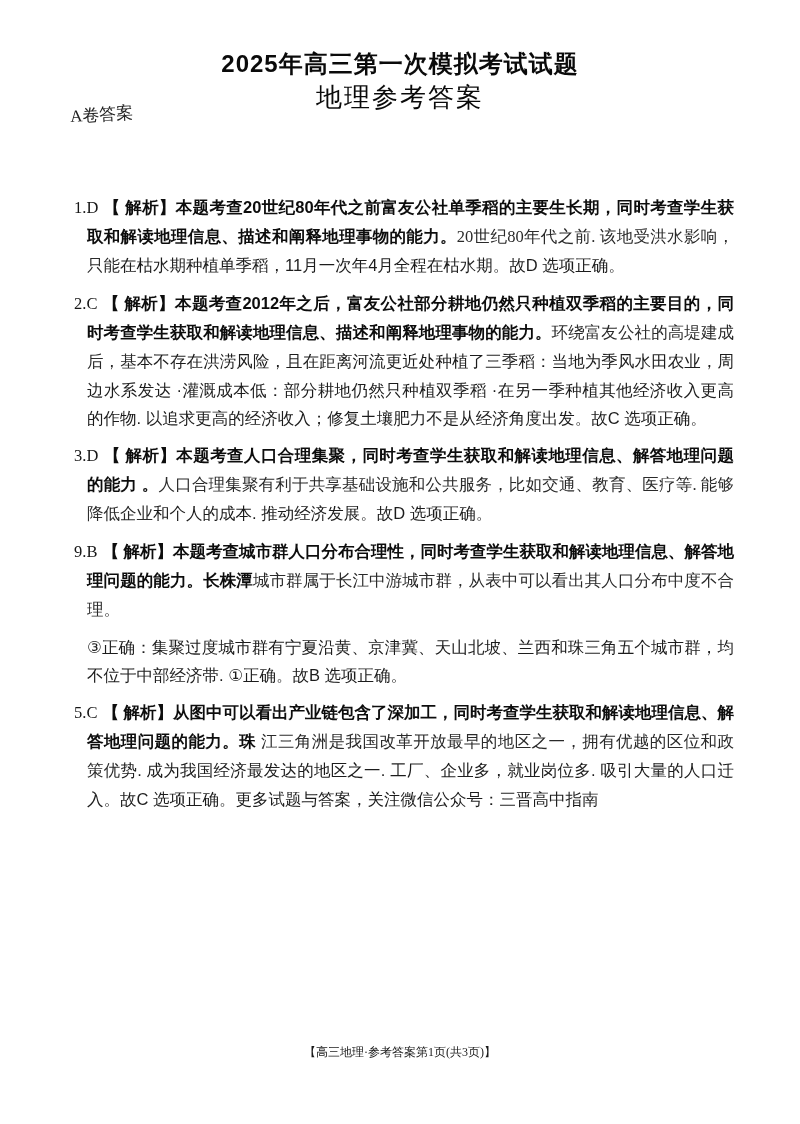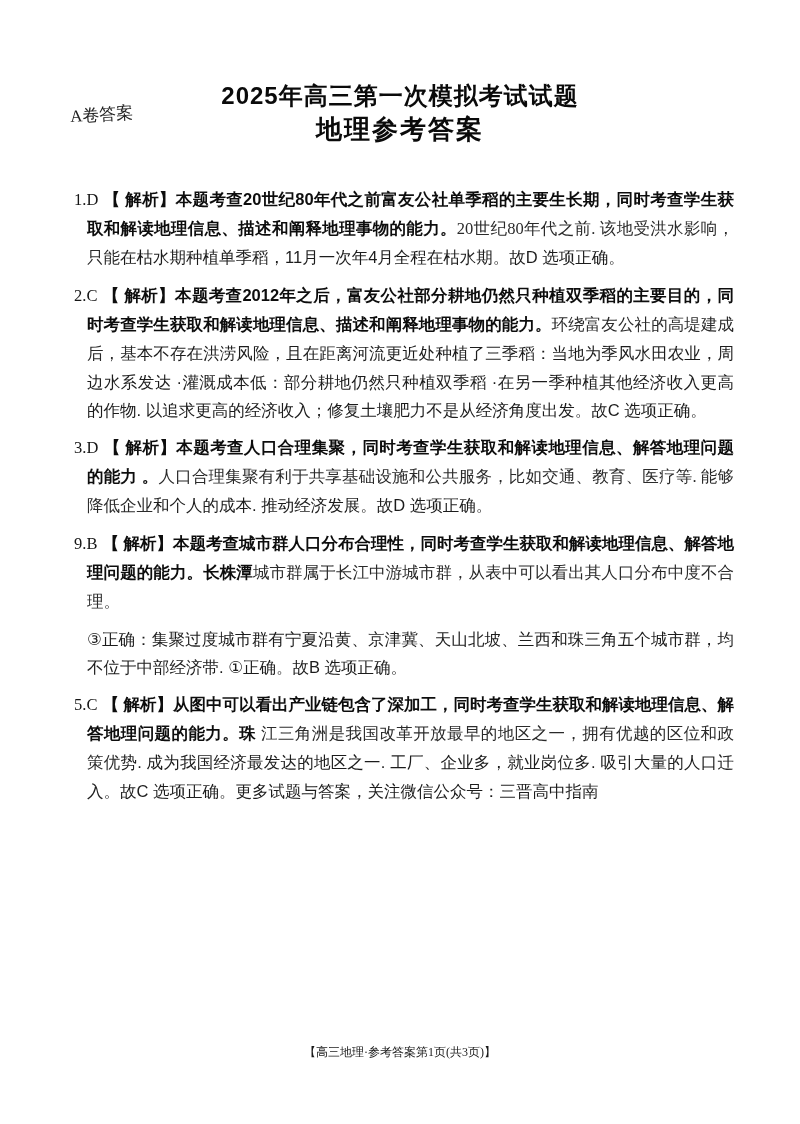--- a/index.html
+++ b/index.html
@@ -12,34 +12,34 @@
     overflow:hidden;
   }
   .side-label{
     position:absolute;left:70px;top:103px;
     font-size:17px;
     font-family:"Liberation Serif","DejaVu Serif",serif;
     transform:rotate(-3.5deg);
     color:#222;
     white-space:nowrap;
   }
-  .header{padding-top:80px;text-align:center;}
+  .header{padding-top:48px;text-align:center;}
   .title1{
     font-size:24px;font-weight:700;letter-spacing:1px;
     line-height:32px;color:#0a0a0a;
   }
   .title2{
-    font-size:26px;font-weight:700;letter-spacing:2px;
+    font-size:26px;font-weight:400;letter-spacing:2px;
     line-height:34px;color:#0a0a0a;
   }
   .content{
     position:absolute;left:74px;top:185px;width:660px;
   }
   .item{
-    margin:0 0 9px 0;
+    margin:8px 0 9px 0;
     font-size:16.5px;line-height:28px;
     text-align:justify;
     padding-left:13px;text-indent:-13px;
     color:#161616;
   }
   .item.cont{
     text-indent:0;
     margin-top:7px;
   }
   .num{

